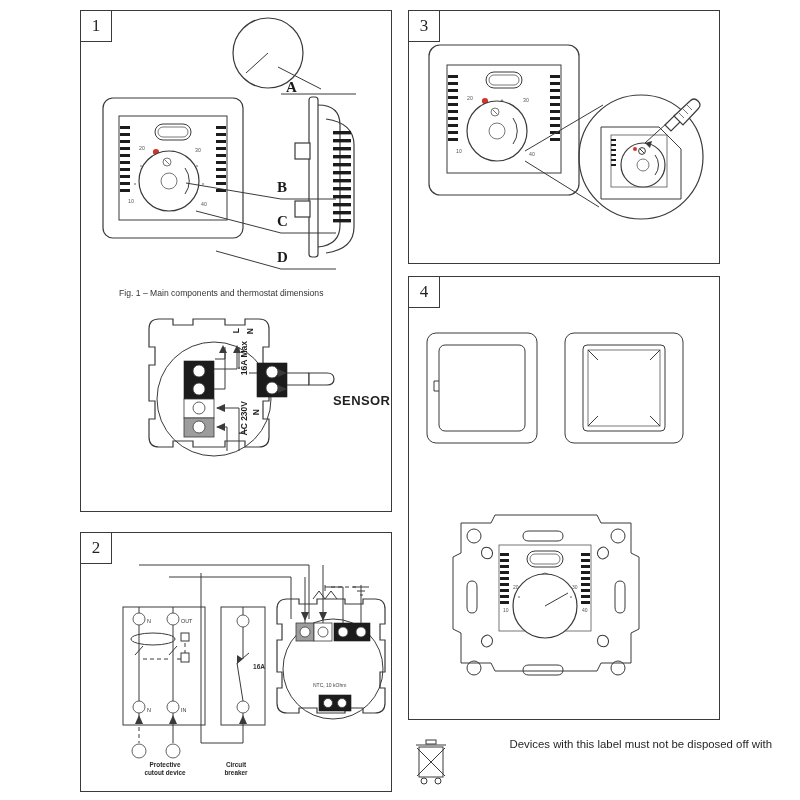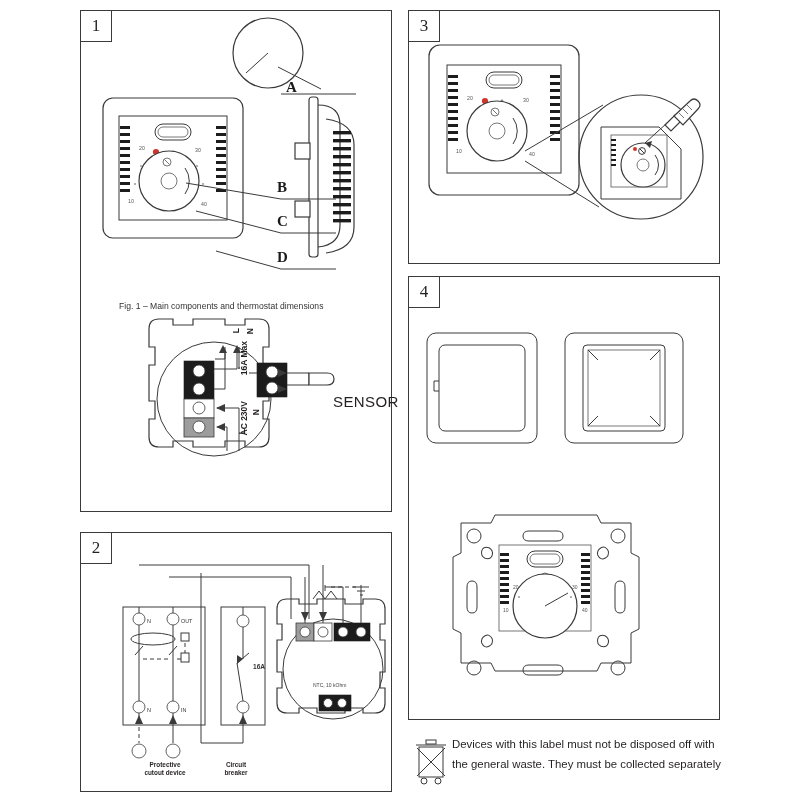--- a/index.html
+++ b/index.html
@@ -130,21 +130,21 @@
       <line class="ln2" x1="105" y1="28" x2="160" y2="28"></line>
       <line class="ln2" x1="20" y1="40" x2="105" y2="62"></line>
       <line class="ln2" x1="105" y1="62" x2="160" y2="62"></line>
       <line class="ln2" x1="40" y1="80" x2="105" y2="98"></line>
       <line class="ln2" x1="105" y1="98" x2="160" y2="98"></line>
     </svg>
     <div class="callout" style="left:196px;top:168px;">B</div>
     <div class="callout" style="left:196px;top:202px;">C</div>
     <div class="callout" style="left:196px;top:238px;">D</div>
 
-    <div class="cap" style="left:38px;top:290px;">Fig. 1 – Main components and thermostat dimensions</div>
+    <div class="cap" style="left:38px;top:277px;">Fig. 1 – Main components and thermostat dimensions</div>
 
     <svg style="position:absolute;left:58px;top:300px;" width="200" height="180">
       <path class="ln" d="M10 18 q0 -10 10 -10 l14 0 l0 6 l20 0 l0 -6 l32 0 l0 6 l20 0 l0 -6 l14 0 q10 0 10 10
                            l0 18 l-6 0 l0 18 l6 0 l0 36 l-6 0 l0 18 l6 0 l0 18 q0 10 -10 10 l-14 0 l0 -6 l-20 0 l0 6
                            l-32 0 l0 -6 l-20 0 l0 6 l-14 0 q-10 0 -10 -10 l0 -18 l6 0 l0 -18 l-6 0 l0 -36 l6 0 l0 -18 l-6 0 z"></path>
       <circle class="ln2" cx="75" cy="88" r="57"></circle>
 
       <rect class="blk" x="45" y="50" width="30" height="38"></rect>
       <circle class="whb" cx="60" cy="60" r="6"></circle>
         <circle class="whb" cx="60" cy="78" r="6"></circle>
@@ -187,21 +187,21 @@
       <path fill="#3a3a3a" d="M148 62 l-9 -4 l0 8 z"></path>
       <path fill="#3a3a3a" d="M148 78 l-9 -4 l0 8 z"></path>
     </svg>
 
     <div class="lbl vt" style="left:164px;top:317px;font-weight:bold;">N</div>
     <div class="lbl vt" style="left:150px;top:317px;font-weight:bold;">L</div>
     <div class="lbl vt" style="left:158px;top:330px;font-weight:bold;">16A Max</div>
     <div class="lbl vt" style="left:158px;top:390px;font-weight:bold;">AC 230V</div>
     <div class="lbl vt" style="left:170px;top:398px;font-weight:bold;">N</div>
     <div class="lbl vt" style="left:156px;top:418px;font-weight:bold;">L</div>
-    <div class="lbl" style="left:252px;top:382px;font-size:15px;font-weight:normal;letter-spacing:0.4px;">SENSOR</div>
+    <div class="lbl" style="left:252px;top:382px;font-size:13px;font-weight:bold;letter-spacing:0.4px;">SENSOR</div>
   </div>
 
   <div class="panel" style="left:80px;top:532px;width:310px;height:258px;">
     <div class="panel-num">2</div>
 
     <svg style="position:absolute;left:10px;top:14px;" width="296" height="240">
 
       <path class="ln2" d="M48 18 L218 18 L218 72"></path>
       <path class="ln2" d="M78 30 L200 30 L200 72"></path>
       <path class="ln2" d="M110 26 L110 60"></path>
@@ -446,18 +446,17 @@
   <svg style="position:absolute;left:412px;top:736px;" width="40" height="52">
     <rect class="ln2" x="7" y="11" width="24" height="30"></rect>
     <line class="ln2" x1="4" y1="9" x2="34" y2="9"></line>
     <rect class="ln2" x="14" y="4" width="10" height="4"></rect>
     <line class="ln2" x1="5" y1="12" x2="33" y2="40"></line>
     <line class="ln2" x1="33" y1="12" x2="5" y2="40"></line>
     <circle class="ln2" cx="12" cy="45" r="3"></circle>
     <circle class="ln2" cx="26" cy="45" r="3"></circle>
   </svg>
 
-  <div class="weee-text" style="left:452px;top:734px;width:320px;">
+  <div class="weee-text" style="left:452px;top:734px;width:320px;text-align:right;">
     <div>Devices with this label must not be disposed off with</div>
-    <div>the general waste. They must be collected separately</div>
   </div>
 
 </div>
 
 </body></html>

